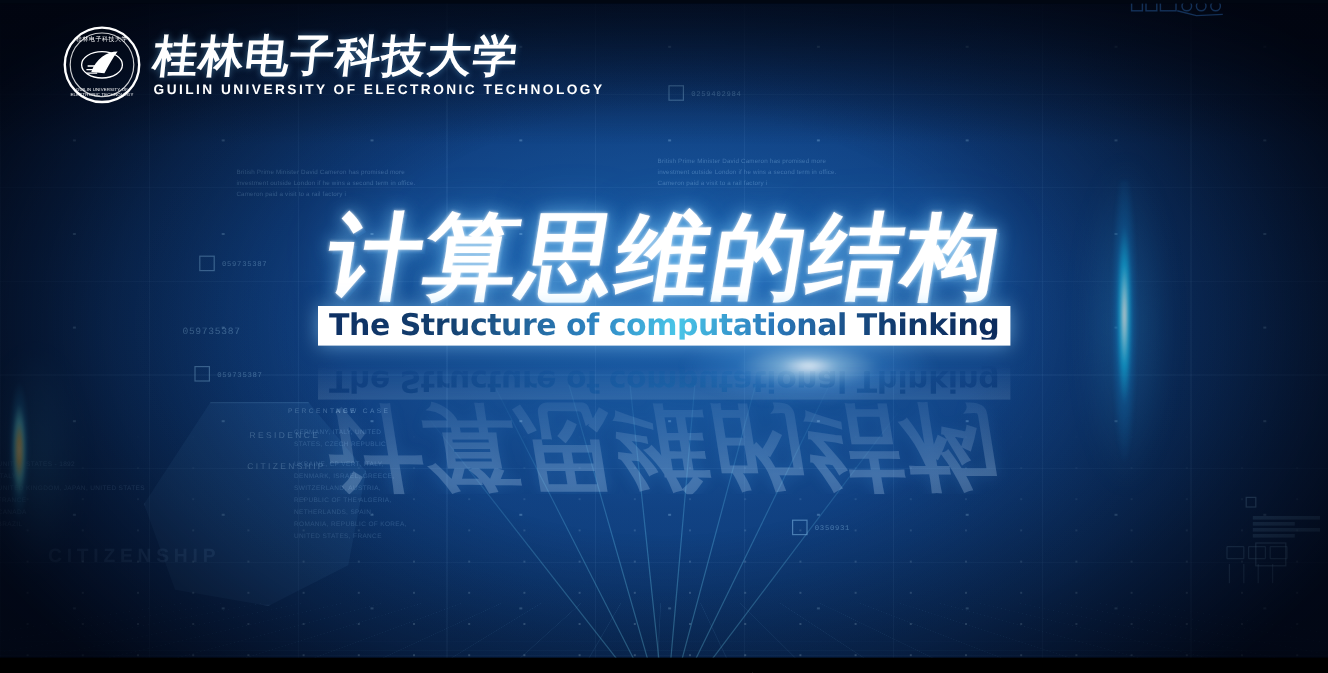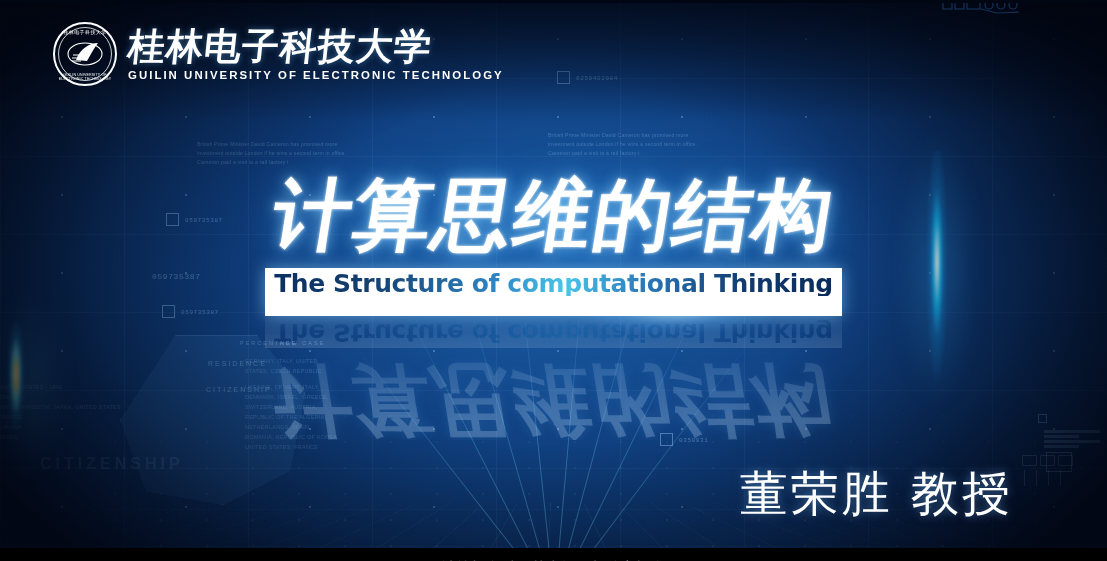--- a/index.html
+++ b/index.html
@@ -208,22 +208,22 @@
     font-size:78px; font-weight:bold; color:#ffffff;
     letter-spacing:2px; line-height:1;
     transform:skewX(-9deg);
     text-shadow:
       0 0 3px rgba(255,255,255,.85),
       0 0 14px rgba(140,215,255,.75),
       0 0 34px rgba(70,170,255,.55),
       3px 3px 0 rgba(30,90,160,.55);
   }
   .subtitle-band {
-    position:relative; display:inline-block; margin-top:14px;
-    background:#ffffff; padding:3px 9px 20px 9px;
+    position:relative; display:inline-block; margin-top:1px;
+    background:#ffffff; padding:3px 9px 5px 9px;
     box-shadow:0 0 16px rgba(150,215,255,.55);
   }
   .subtitle-text {
     display:block;
     font-family:"DejaVu Sans", sans-serif;
     font-size:25px; font-weight:bold; line-height:1;
     letter-spacing:-0.4px;
     background:linear-gradient(100deg, #0d2f63 0%, #14406f 18%, #2f86c4 40%, #49c6e8 52%, #2b79bb 66%, #113a6d 84%, #0b2a5c 100%);
     -webkit-background-clip:text; background-clip:text;
     color:transparent; -webkit-text-fill-color:transparent;
@@ -376,21 +376,20 @@
   <div class="beam centerflare"></div>
   <div class="beam flarestar"></div>
 
   <div class="title-stack">
     <div class="title-cn">计算思维的结构</div>
     <div class="subtitle-band">
       <span class="subtitle-text">The Structure of computational Thinking</span>
     </div>
   </div>
 
-  <div class="presenter">董荣胜 教授</div>
 
   <div class="darktop"></div>
   <div class="vignette"></div>
 
   <svg class="topstrip" viewBox="0 0 100 16">
     <g fill="none" stroke="#2a63a8" stroke-width="1.2">
       <rect x="2" y="1" width="9" height="8"></rect>
       <rect x="14" y="1" width="9" height="8"></rect>
       <rect x="26" y="1" width="13" height="8"></rect>
       <circle cx="48" cy="5" r="4"></circle>

